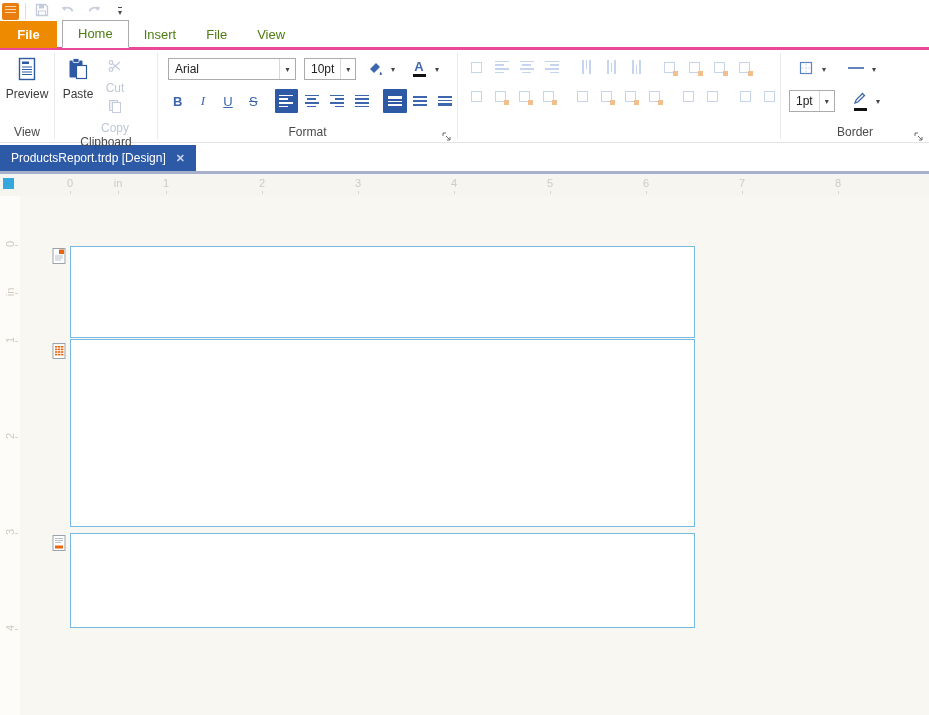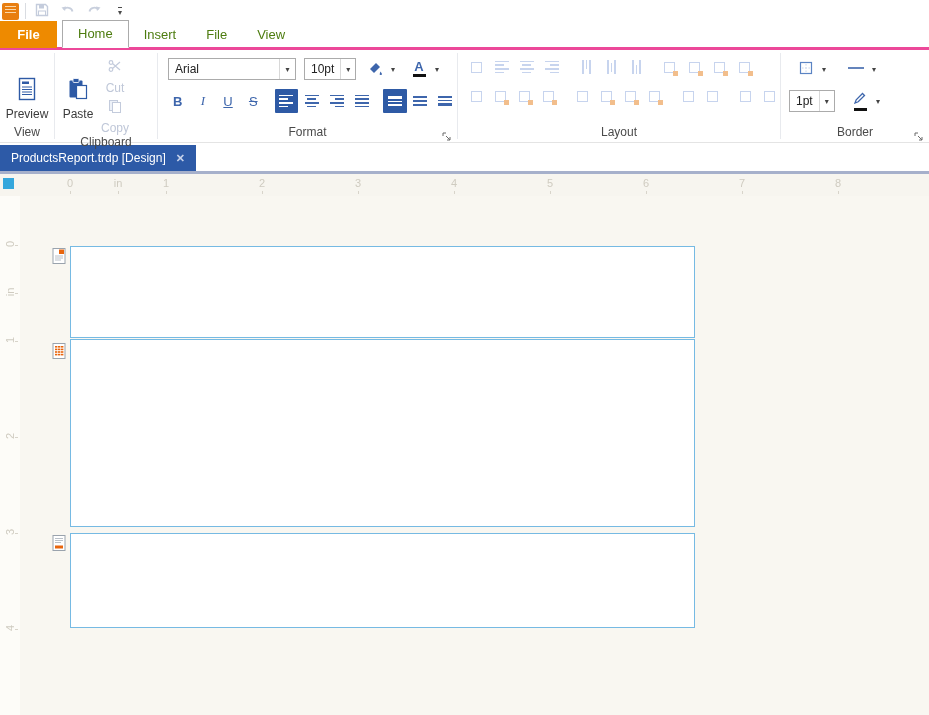--- a/index.html
+++ b/index.html
@@ -29,21 +29,21 @@
   .group { display:flex; flex-direction:column; position:relative; }
   .g-label { margin-top:auto; text-align:center; font-size:12px; color:#4a4a4a; padding-bottom:3px; }
   .launcher { position:absolute; right:5px; bottom:4px; width:10px; height:10px; }
   .g-view { width:54px; }
   .g-clip { width:102px; }
   .g-format { width:299px; }
   .g-layout { width:322px; }
   .g-border { flex:1; }
 
   .bigbtn { border:none; background:none; display:flex; flex-direction:column; align-items:center; gap:2px;
-      padding-top:6px; font-size:12px; color:#3b3b3b;margin-top:20px; }
+      padding-top:6px; font-size:12px; color:#3b3b3b; }
   .g-view .bigbtn { width:100%; }
   .clip-wrap { display:flex; padding-top:0; }
   .clip-wrap .bigbtn { width:46px; }
   .clip-col { display:flex; flex-direction:column; gap:4px; padding-top:9px; }
   .smallbtn { border:none; background:none; display:flex; align-items:center; gap:5px; font-size:12px; color:#BFC7D8;flex-direction:column; }
 
   
   .f-row1 { display:flex; align-items:center; gap:8px; padding:7px 0 0 10px; }
   .combo { display:flex; align-items:center; border:1px solid #ABABAB; background:#fff; height:22px; }
   .combo-val { font-size:12px; color:#222; padding:0 6px; flex:1; text-align:left; }
@@ -429,21 +429,20 @@
           <button class="laybtn">
             <span class="laybox"></span>
           </button>
           <button class="laybtn gap">
             <span class="laybox"></span>
           </button>
           <button class="laybtn">
             <span class="laybox"></span>
           </button>
         </div>
-      <div class="g-label">Layout</div>
     </div>
 
     <div class="gsep"></div>
 
     <div class="group g-border">
       <div class="b-row1">
         <div class="split">
           <button class="iconbtn">
             <span>
               <svg width="16" height="16" viewBox="0 0 16 16">

